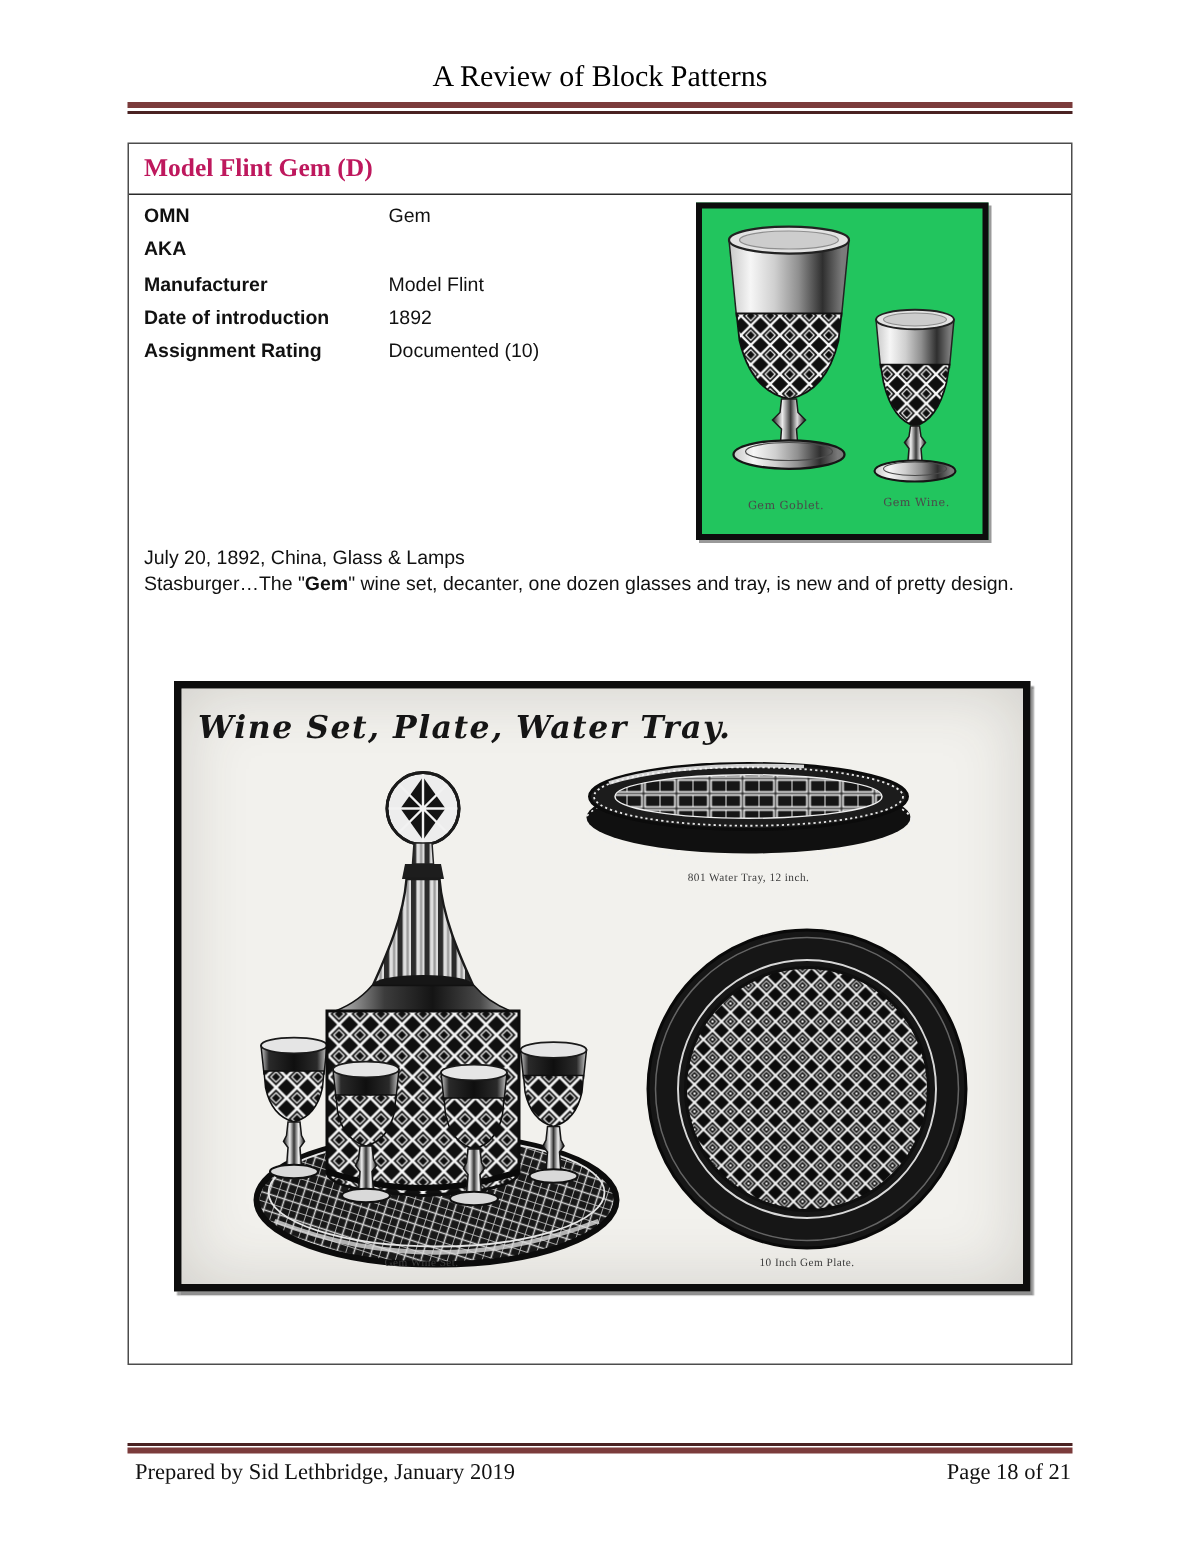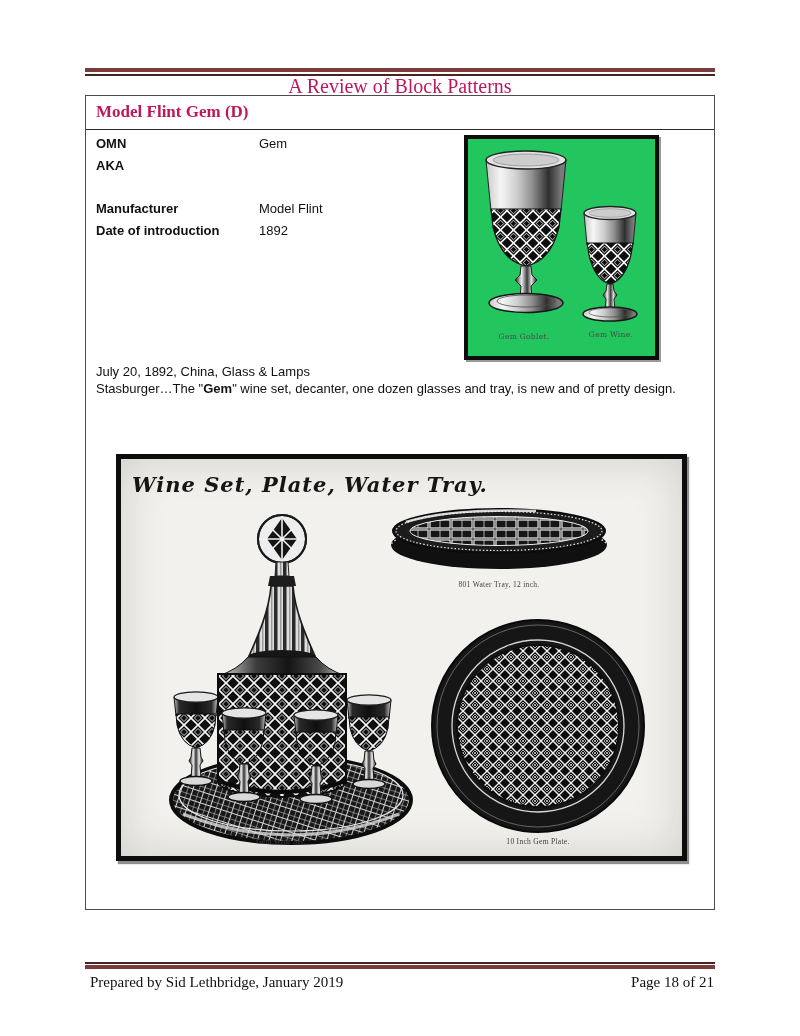--- a/index.html
+++ b/index.html
@@ -3,42 +3,42 @@
 <meta charset="utf-8">
 <style>
   html,body { margin:0; padding:0; background:#ffffff; }
   .page {
     position:relative; width:800px; height:1036px; background:#ffffff;
     font-family:"Liberation Sans", sans-serif; overflow:hidden;
   }
   
   .header-title {
     position:absolute; top:40px; left:0; width:100%; text-align:center;
-    font-family:"Liberation Serif", serif; font-size:20px; color:#be185d;margin-top:35px;
+    font-family:"Liberation Serif", serif; font-size:20px; color:#000000;
   }
   .header-rule { position:absolute; left:85px; width:630px; top:68px; }
   .header-rule .thick { height:4px; background:#7b3b3b; }
   .header-rule .gap { height:2px; }
   .header-rule .thin { height:1.5px; background:#4a2222; }
 
   
   .content-box {
     position:absolute; left:85px; top:95px; width:628px; height:813px;
     border:1.5px solid #4d4d4d; background:#fff;
   }
   .section-title {
     position:absolute; left:10px; top:6px;
     font-family:"Liberation Serif", serif; font-weight:bold;
     font-size:17px; color:#be185d;
   }
   .title-underline { position:absolute; left:0; top:33px; width:100%; border-top:1.5px solid #2a2a2a; }
 
   .fields { position:absolute; left:10px; top:40px; width:360px; }
   .field-row { display:flex; margin-bottom:6px; font-size:13px; line-height:16px; color:#111; }
-  .field-row.gap-after { margin-bottom:27px; }
+  .field-row.gap-after { margin-bottom:8px; }
   .field-label { width:163px; font-weight:bold; }
   .field-value { flex:1; }
 
   
   .goblet-figure {
     position:absolute; left:378px; top:39px; width:187px; height:217px;
     border:4px solid #0d0d0d; background:#22c55e;
     box-shadow:2px 2px 0 #9a9a9a;
   }
   .goblet-figure .cap {
@@ -115,20 +115,24 @@
         <span class="field-label">AKA</span>
         <span class="field-value"></span>
       </div>
       <div class="field-row">
         <span class="field-label">Manufacturer</span>
         <span class="field-value">Model Flint</span>
       </div>
       <div class="field-row">
         <span class="field-label">Date of introduction</span>
         <span class="field-value">1892</span>
+      </div>
+      <div class="field-row">
+        <span class="field-label">Assignment Rating</span>
+        <span class="field-value">Documented (10)</span>
       </div>
     </div>
 
     <div class="goblet-figure">
       <svg width="187" height="190" viewBox="0 0 187 190">
         <defs>
           <linearGradient id="gfBand" x1="0" y1="0" x2="1" y2="0">
             <stop offset="0" stop-color="#c8c8c8"></stop>
               <stop offset="0.18" stop-color="#f6f6f6"></stop>
             <stop offset="0.38" stop-color="#cfcfcf"></stop>

